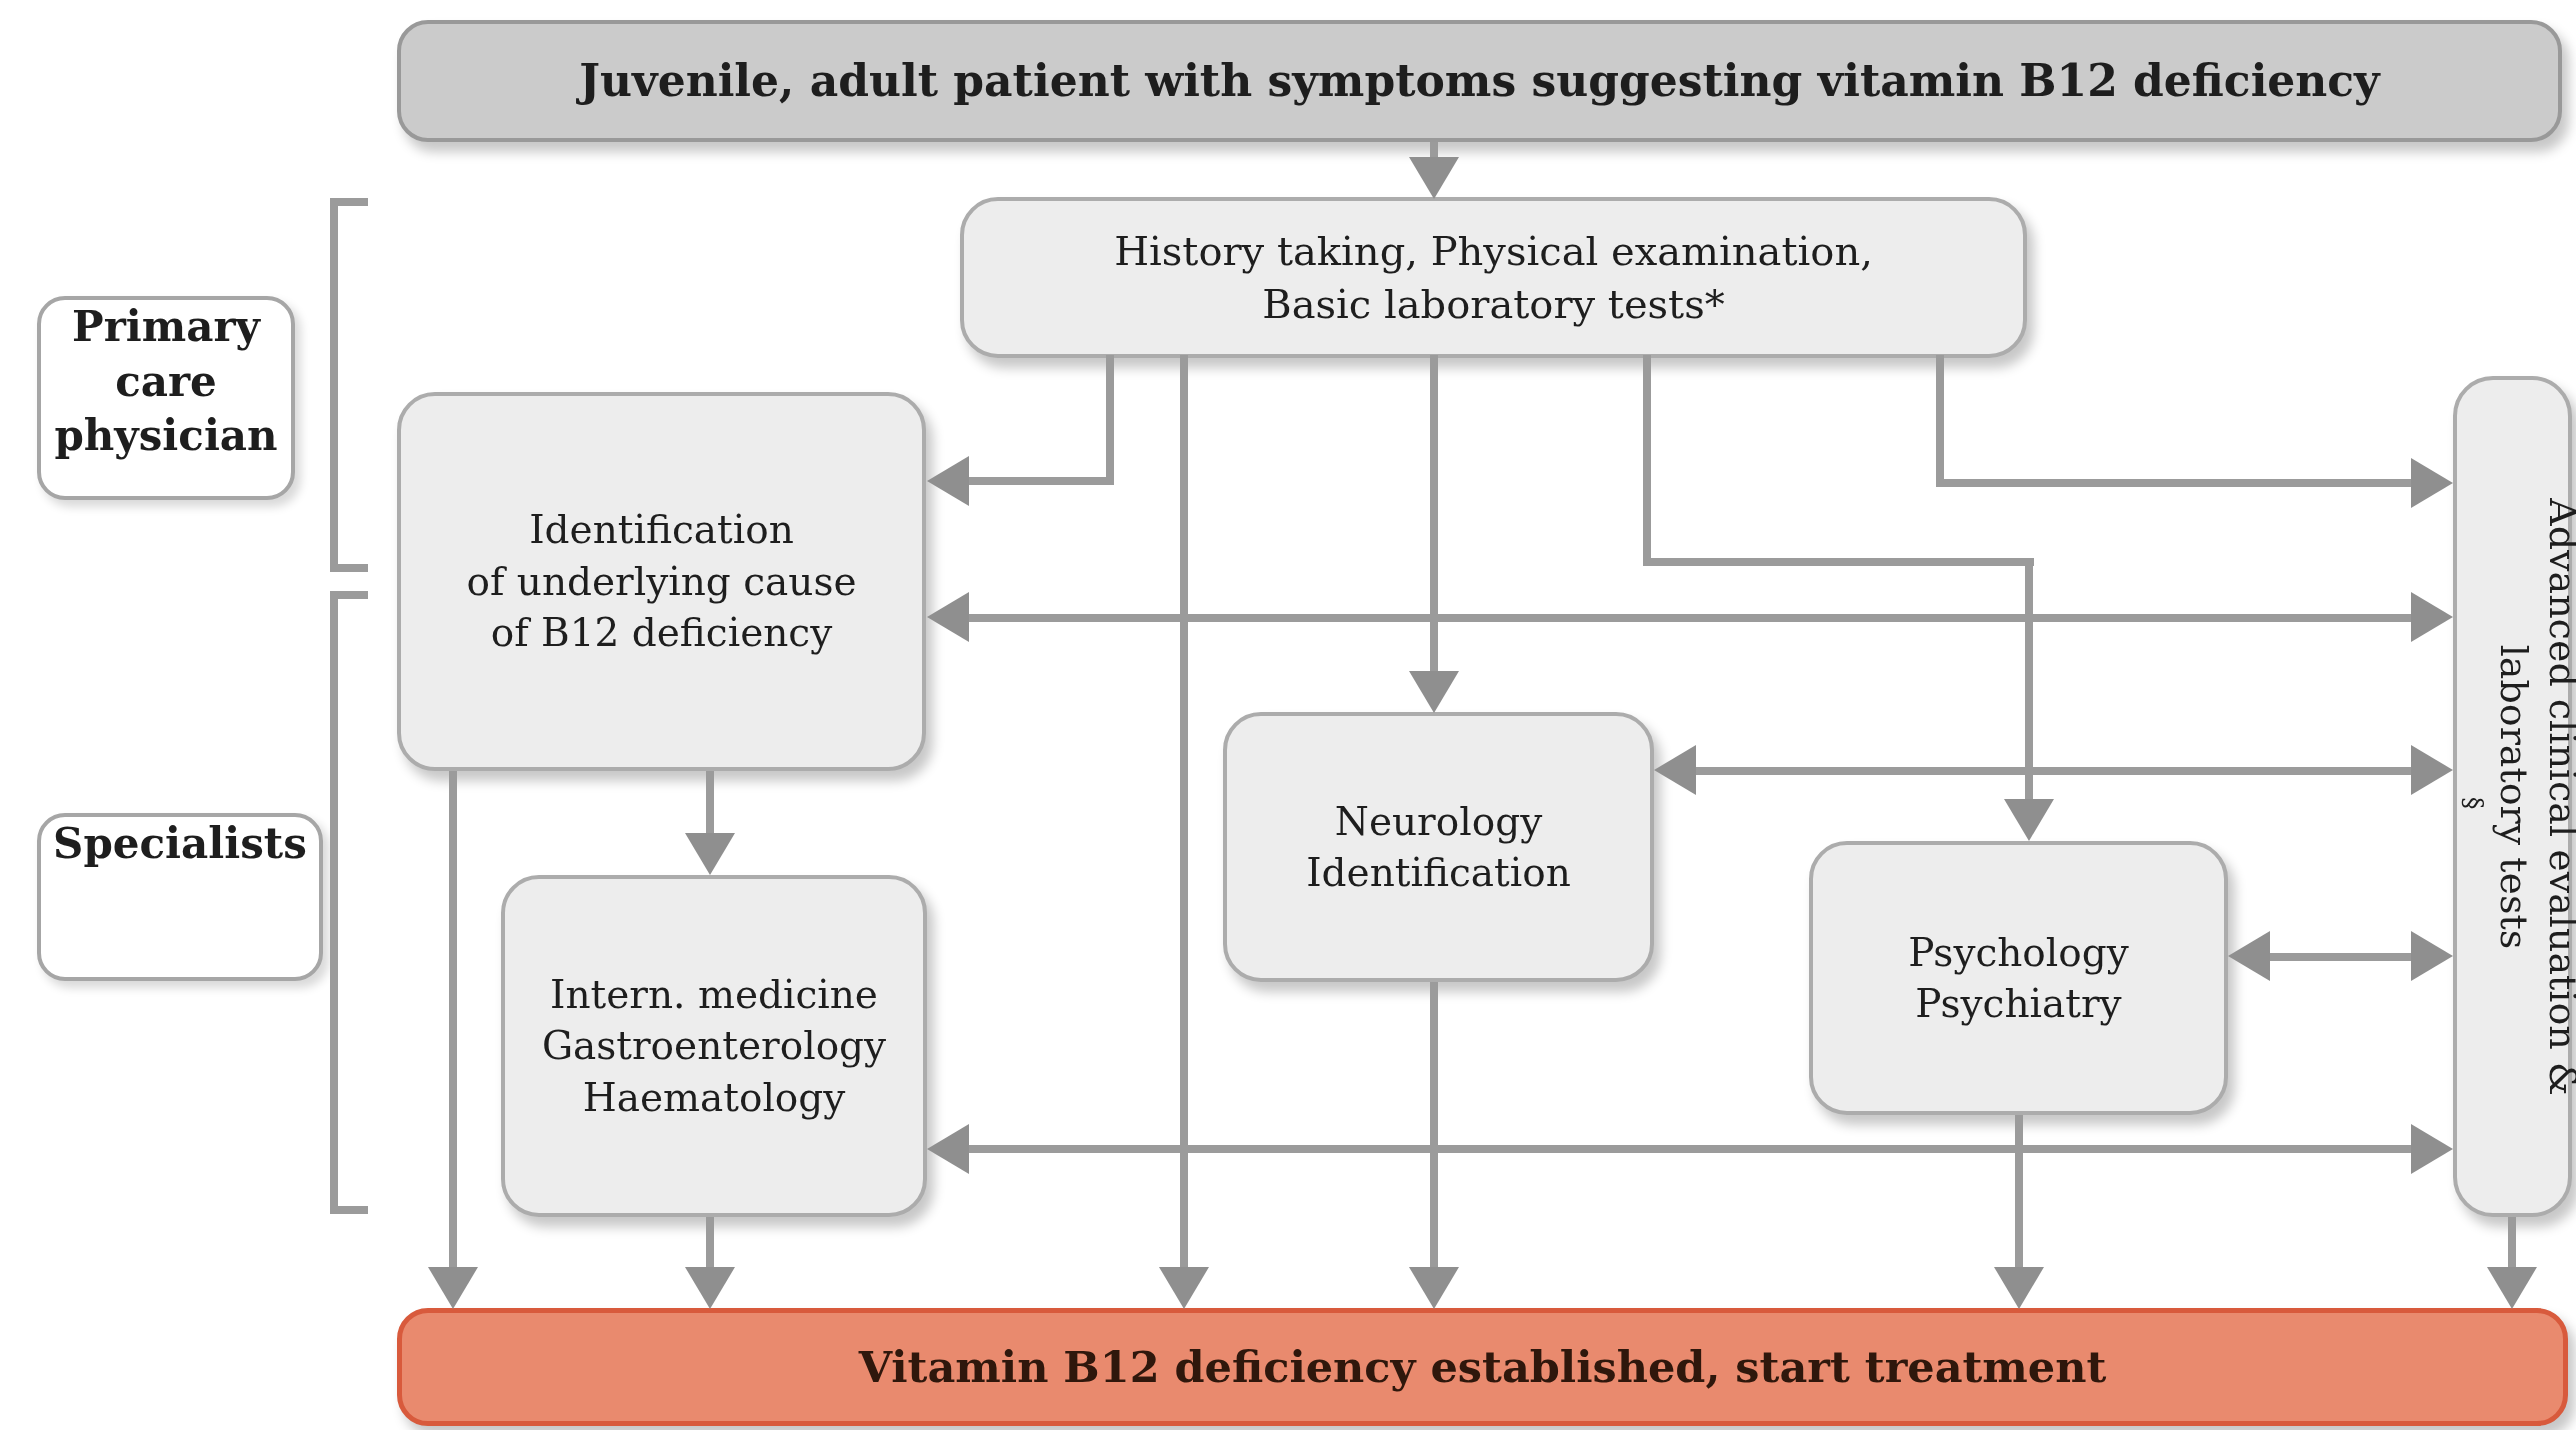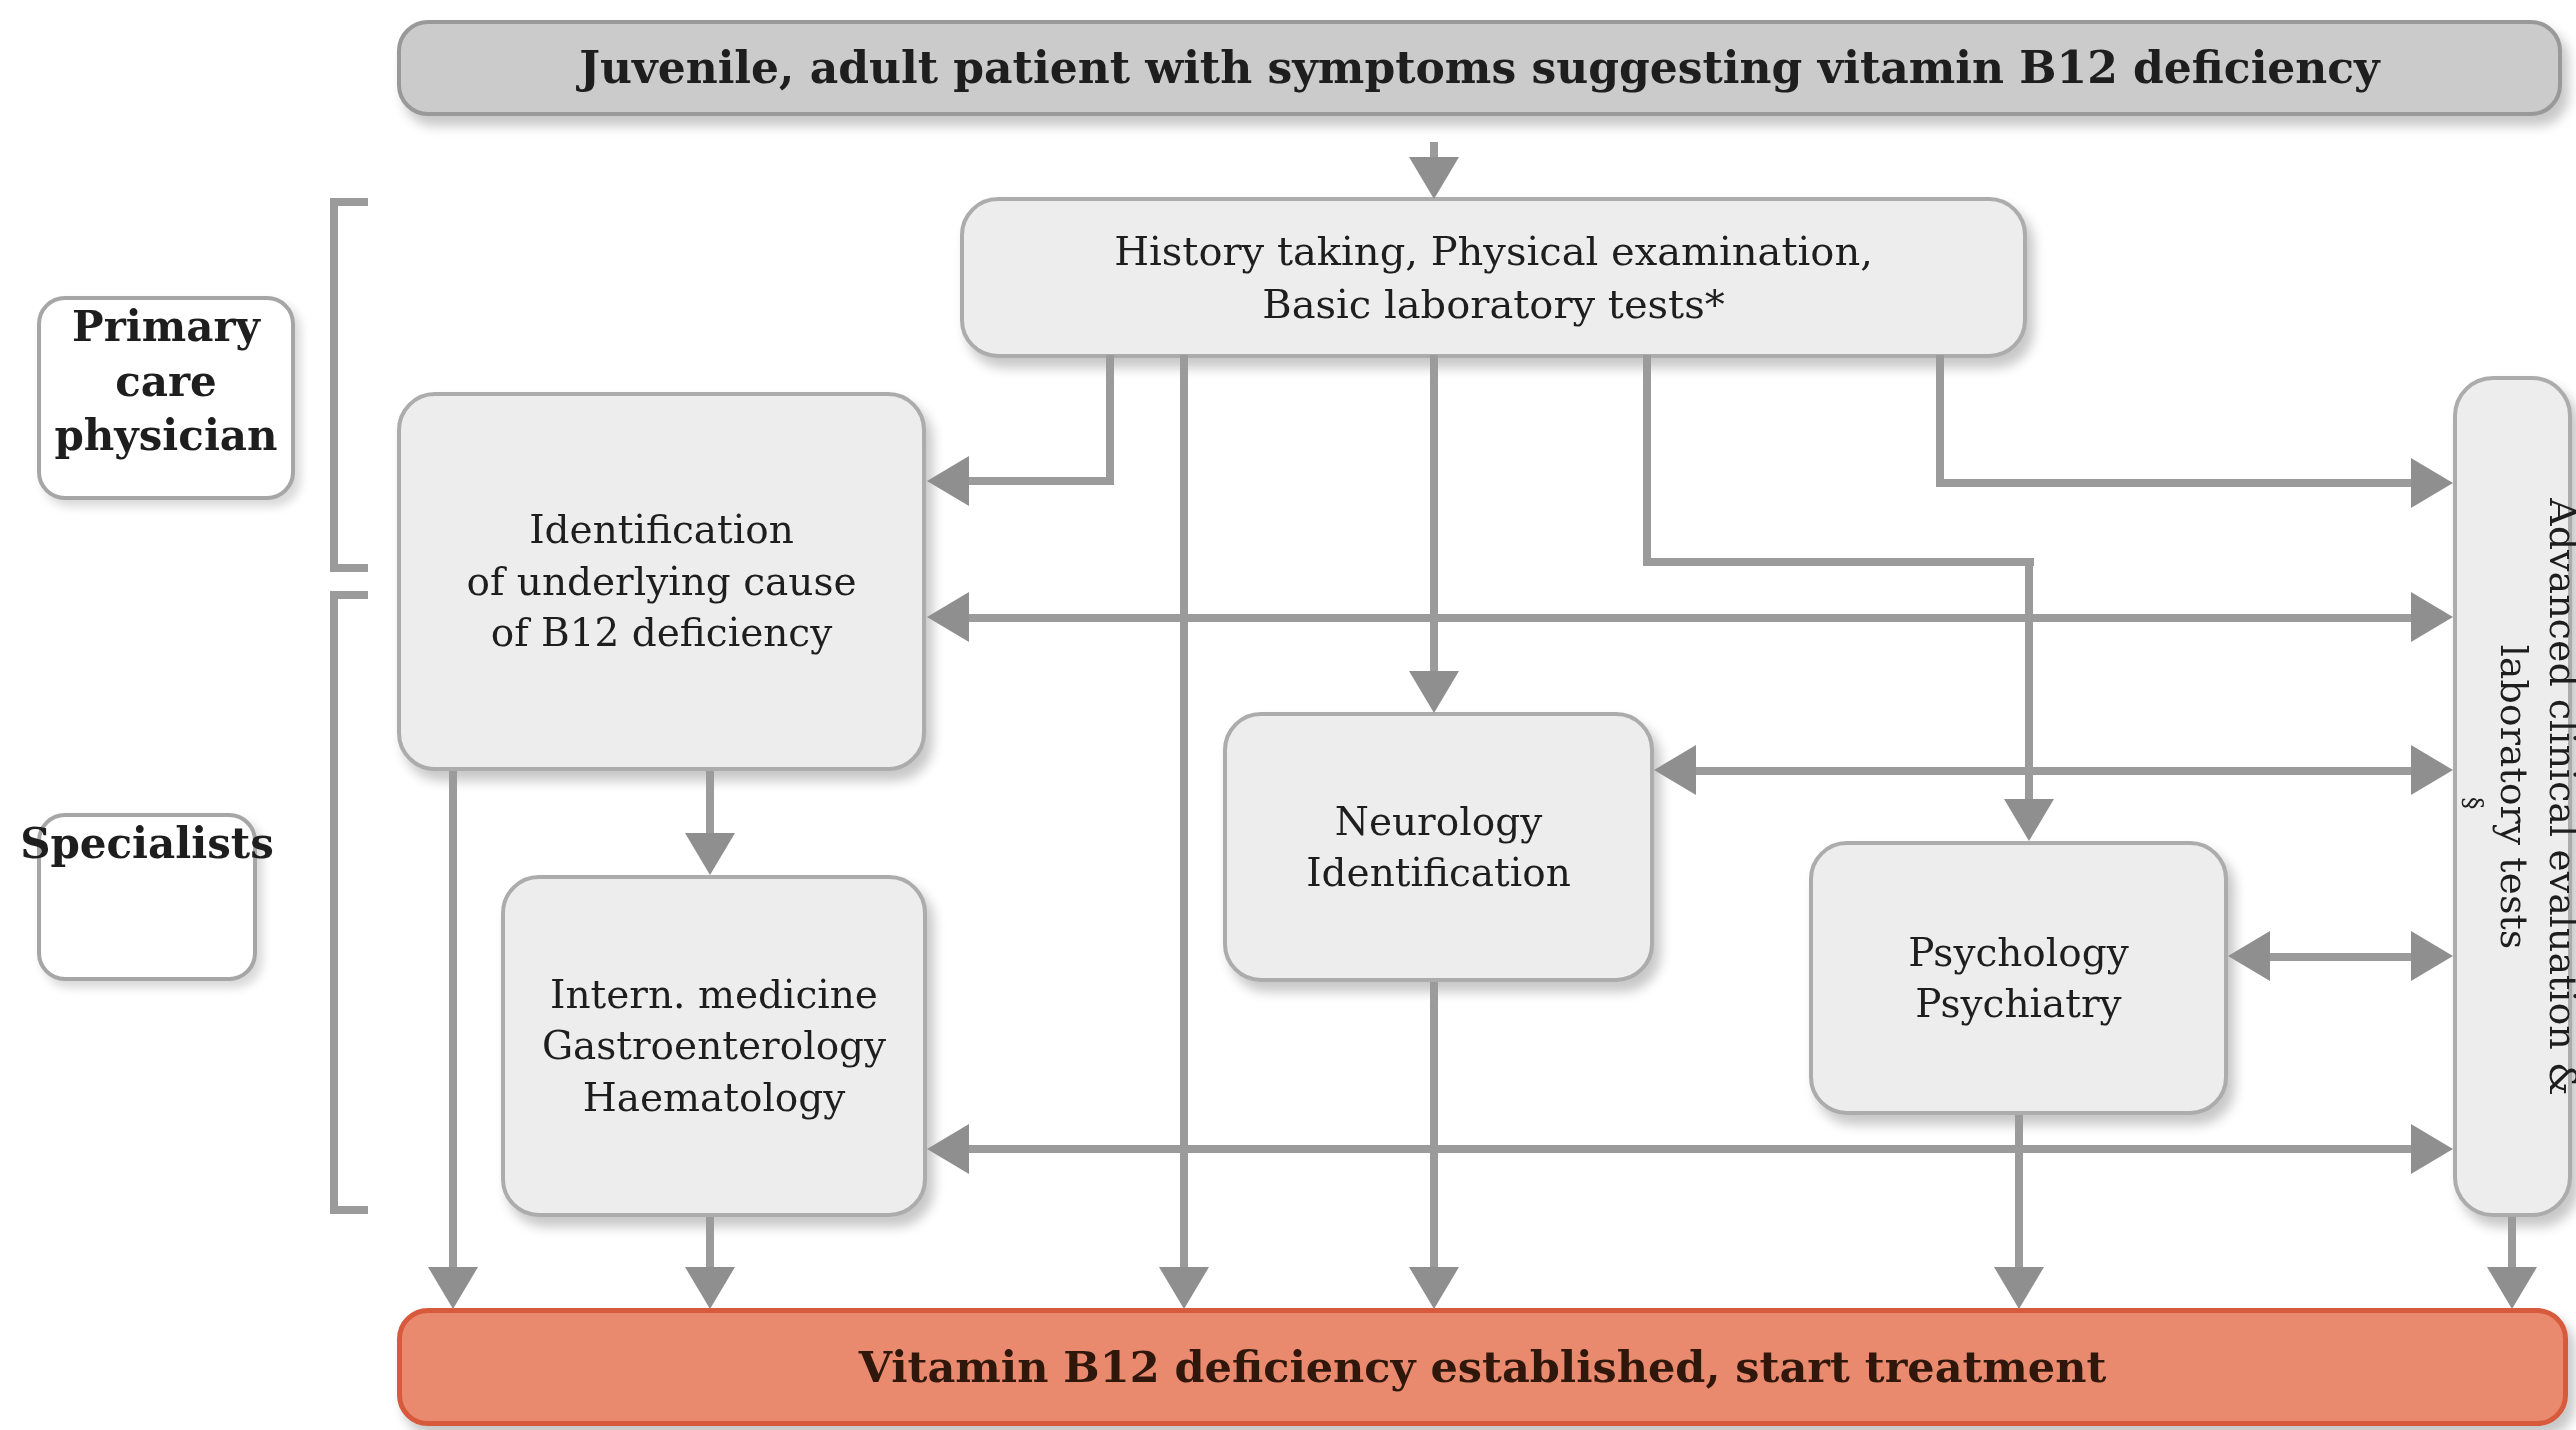--- a/index.html
+++ b/index.html
@@ -29,21 +29,21 @@
   .ah{position:absolute;width:0;height:0;border-style:solid;}
   .ah.down {border-width:42px 25.5px 0 25.5px;border-color:#8f8f8f transparent transparent transparent;}
   .ah.left {border-width:25.5px 42px 25.5px 0;border-color:transparent #8f8f8f transparent transparent;}
   .ah.right{border-width:25.5px 0 25.5px 42px;border-color:transparent transparent transparent #8f8f8f;}
 </style>
 </head>
 <body>
 
 <div id="diagram">
 
-  <div class="node patient" style="left:397px;top:20px;width:2165px;height:96px;">
+  <div class="node patient" style="left:397px;top:20px;width:2165px;height:122px;">
     <span>Juvenile, adult patient with symptoms suggesting vitamin B12 deficiency</span>
   </div>
 
   <div class="node history" style="left:960px;top:197px;width:1067px;height:161px;">
     <span>History taking, Physical examination,</span>
     <span>Basic laboratory tests*</span>
   </div>
 
   <div class="node" style="left:397px;top:392px;width:529px;height:379px;">
     <span>Identification</span>
@@ -76,21 +76,21 @@
 
   <div class="node treatment" style="left:397px;top:1308px;width:2171px;height:118px;">
     <span>Vitamin B12 deficiency established, start treatment</span>
   </div>
 
   <div class="lane" style="left:37px;top:296px;width:258px;height:204px;">
     <span>Primary</span>
     <span>care</span>
     <span>physician</span>
   </div>
-  <div class="lane" style="left:37px;top:813px;width:220px;height:168px;">
+  <div class="lane" style="left:37px;top:813px;width:286px;height:168px;">
     <span>Specialists</span>
   </div>
   <div class="bracket" style="left:330px;top:198px;height:374px;"></div>
   <div class="bracket" style="left:330px;top:591px;height:623px;"></div>
 
   <div class="line" style="left:1430px;top:142px;width:8px;height:20px;"></div>
   <div class="ah down" style="left:1409px;top:157px;"></div>
 
   <div class="line" style="left:1106px;top:355px;width:8px;height:130px;"></div>
   <div class="line" style="left:965px;top:477px;width:149px;height:8px;"></div>

